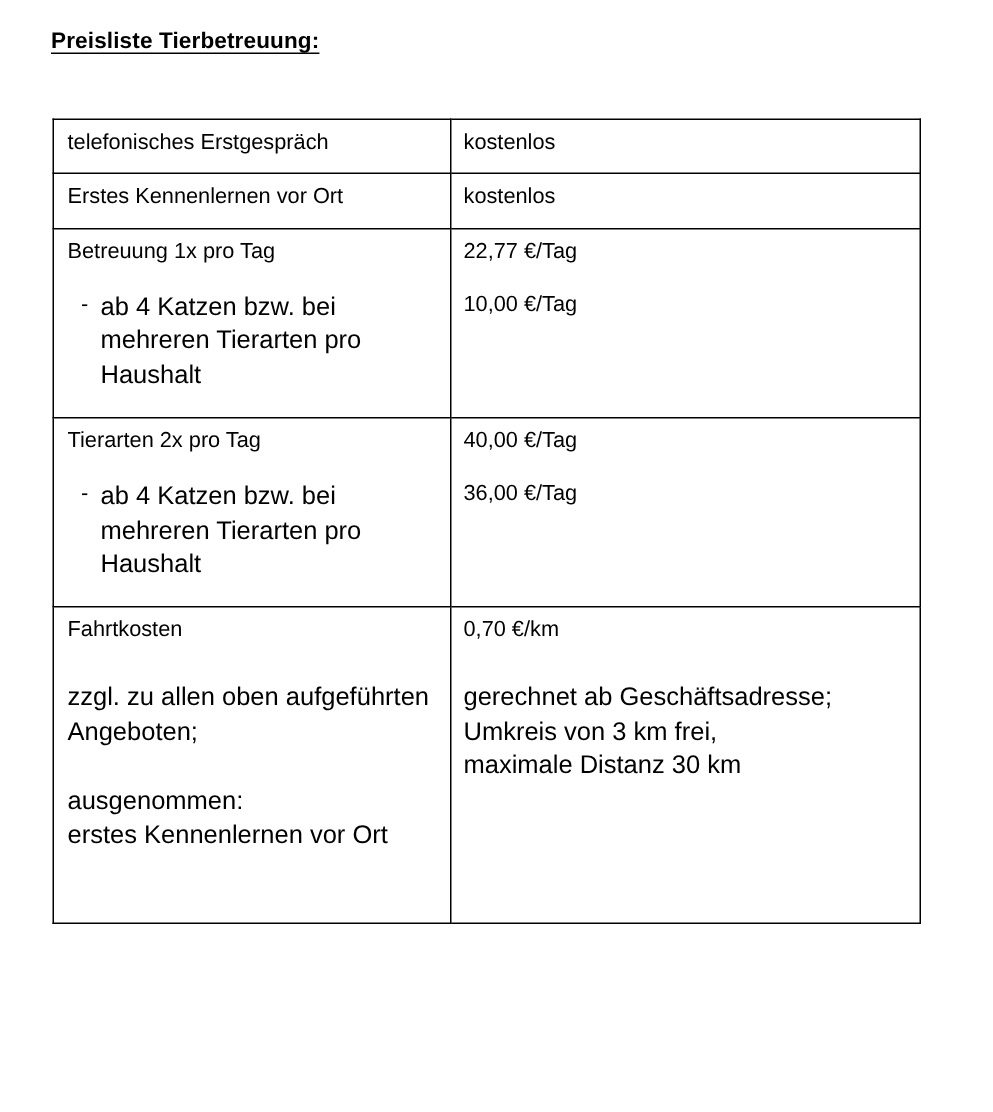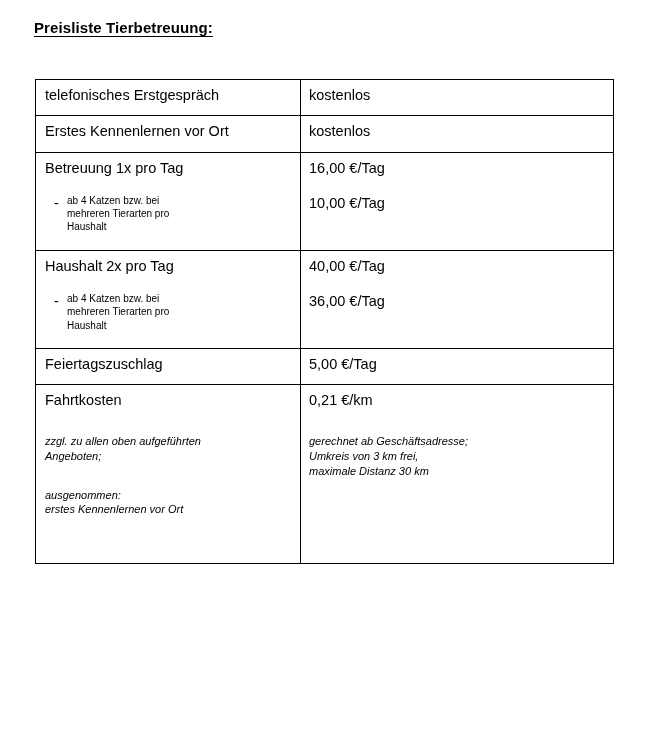--- a/index.html
+++ b/index.html
@@ -71,29 +71,28 @@
     flex: 0 0 auto;
     width: 22px;
     padding-left: 9px;
     box-sizing: border-box;
     font-size: 14.5px;
     line-height: 1.33;
   }
   .bullet-text {
     flex: 1 1 auto;
     white-space: pre-line;
-    font-size: 10px;
+    font-size: 17px;
     line-height: 1.33;
   }
   .note-block {
     margin: 0;
     white-space: pre-line;
-    font-size: 11px;
+    font-size: 17px;
     line-height: 1.33;
-    font-style: italic;
   }
 </style>
 </head>
 <body>
 
 <div class="page">
 
   <div class="doc-title">Preisliste Tierbetreuung:</div>
 
   <table class="price-table">
@@ -132,74 +131,64 @@
           <div class="cell-spacer-md"></div>
           <div class="bullet-row">
             <span class="bullet-dash">-</span>
             <span class="bullet-text">ab 4 Katzen bzw. bei
 mehreren Tierarten pro
 Haushalt</span>
           </div>
           <div class="cell-spacer-md"></div>
         </td>
         <td class="price">
-          <div class="cell-main">16,00 €/Tag</div>
+          <div class="cell-main">22,77 €/Tag</div>
           <div class="cell-spacer-md"></div>
           <div class="cell-main">10,00 €/Tag</div>
           <div class="cell-spacer-md"></div>
         </td>
       </tr>
 
       <tr>
         <td class="service">
-          <div class="cell-main">Haushalt 2x pro Tag</div>
+          <div class="cell-main">Tierarten 2x pro Tag</div>
           <div class="cell-spacer-md"></div>
           <div class="bullet-row">
             <span class="bullet-dash">-</span>
             <span class="bullet-text">ab 4 Katzen bzw. bei
 mehreren Tierarten pro
 Haushalt</span>
           </div>
           <div class="cell-spacer-md"></div>
         </td>
         <td class="price">
           <div class="cell-main">40,00 €/Tag</div>
           <div class="cell-spacer-md"></div>
           <div class="cell-main">36,00 €/Tag</div>
           <div class="cell-spacer-md"></div>
         </td>
       </tr>
 
-      <tr>
-        <td class="service">
-          <div class="cell-main">Feiertagszuschlag</div>
-          <div class="cell-spacer-sm"></div>
-        </td>
-        <td class="price">
-          <div class="cell-main">5,00 €/Tag</div>
-          <div class="cell-spacer-sm"></div>
-        </td>
-      </tr>
 
 
 
       <tr>
         <td class="service">
           <div class="cell-main">Fahrtkosten</div>
           <div class="cell-spacer-lg"></div>
           <div class="note-block">zzgl. zu allen oben aufgeführten
 Angeboten;</div>
           <div class="cell-spacer-lg"></div>
           <div class="note-block">ausgenommen:
 erstes Kennenlernen vor Ort</div>
           <div class="cell-spacer-xl"></div>
           <div class="cell-spacer-md"></div>
         </td>
         <td class="price">
-          <div class="cell-main">0,21 €/km</div>
+          <div class="cell-main">0,70 €/km</div>
           <div class="cell-spacer-lg"></div>
           <div class="note-block">gerechnet ab Geschäftsadresse;
 Umkreis von 3 km frei,
 maximale Distanz 30 km</div>
         </td>
       </tr>
 
     </tbody>
   </table>
 

